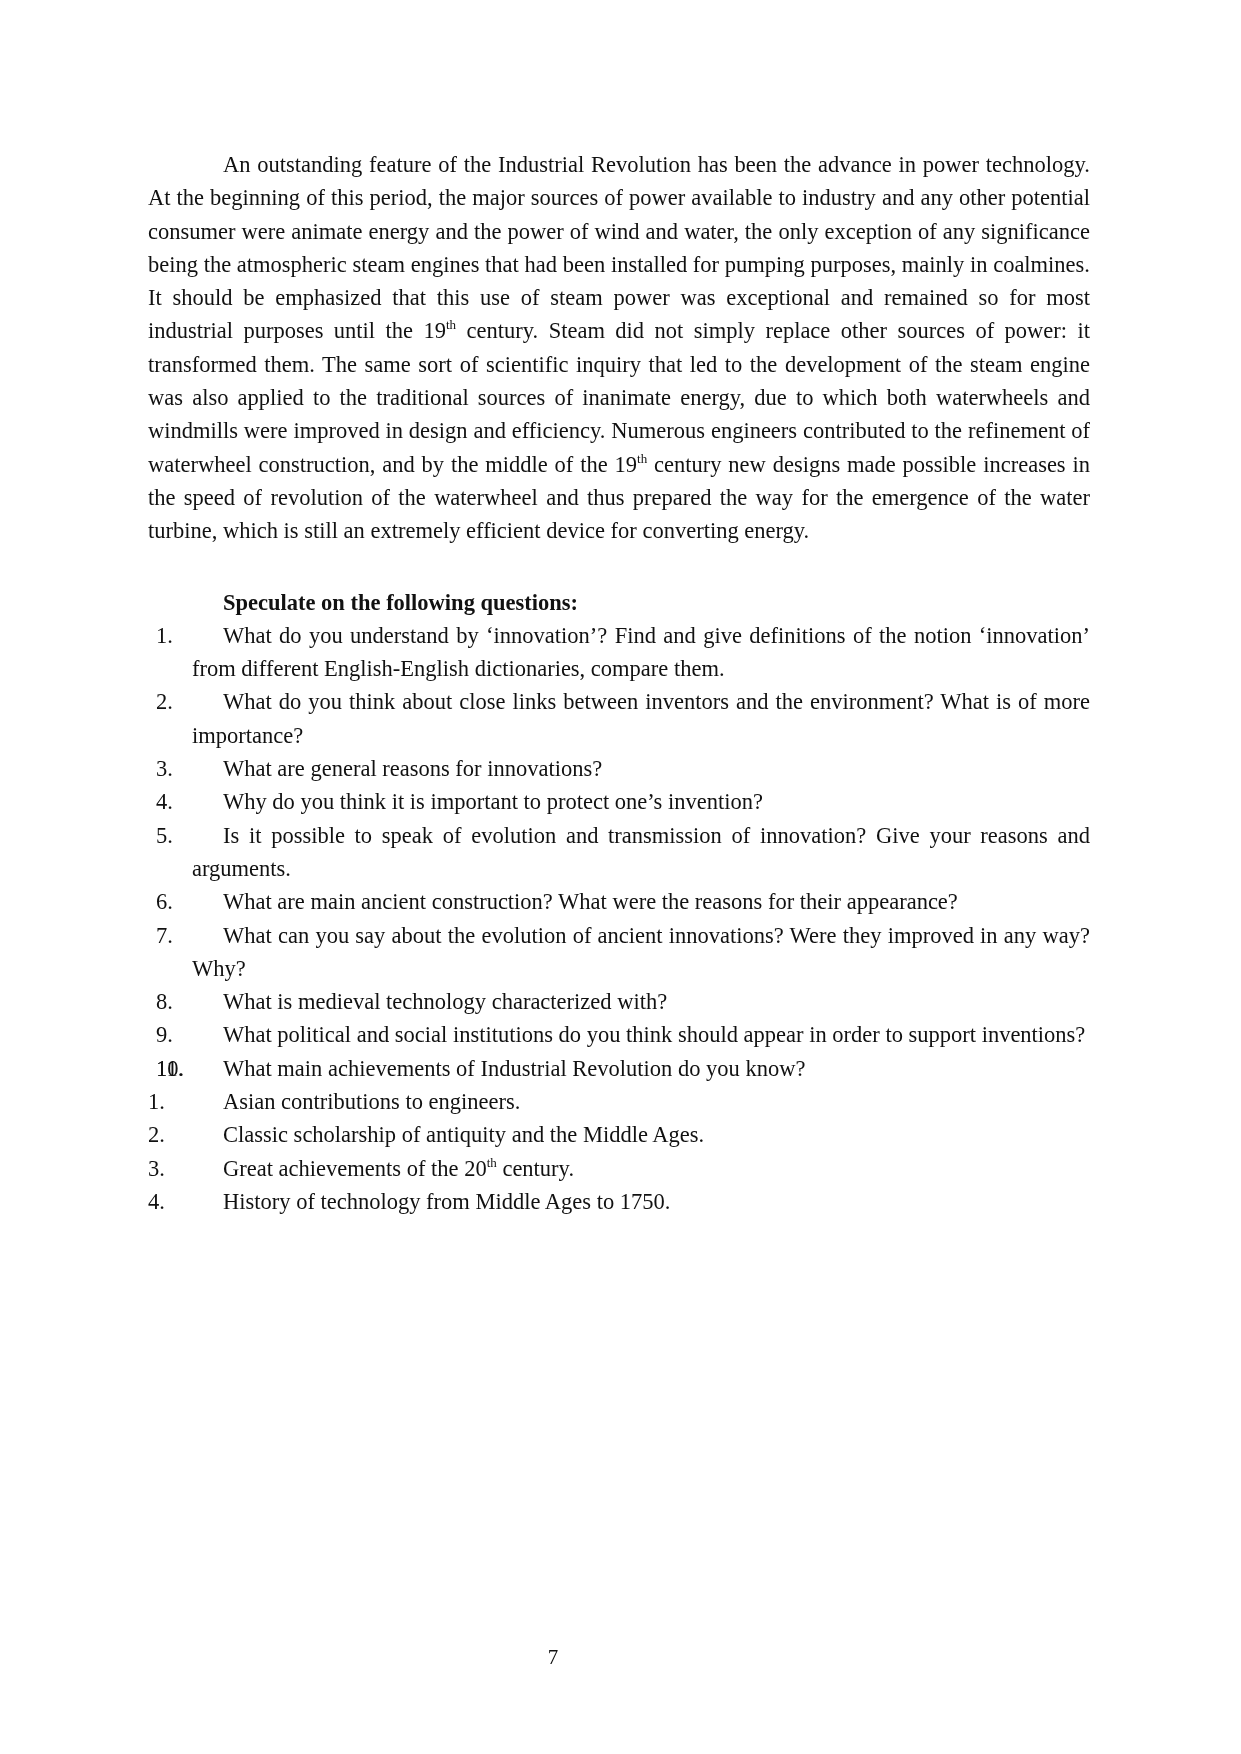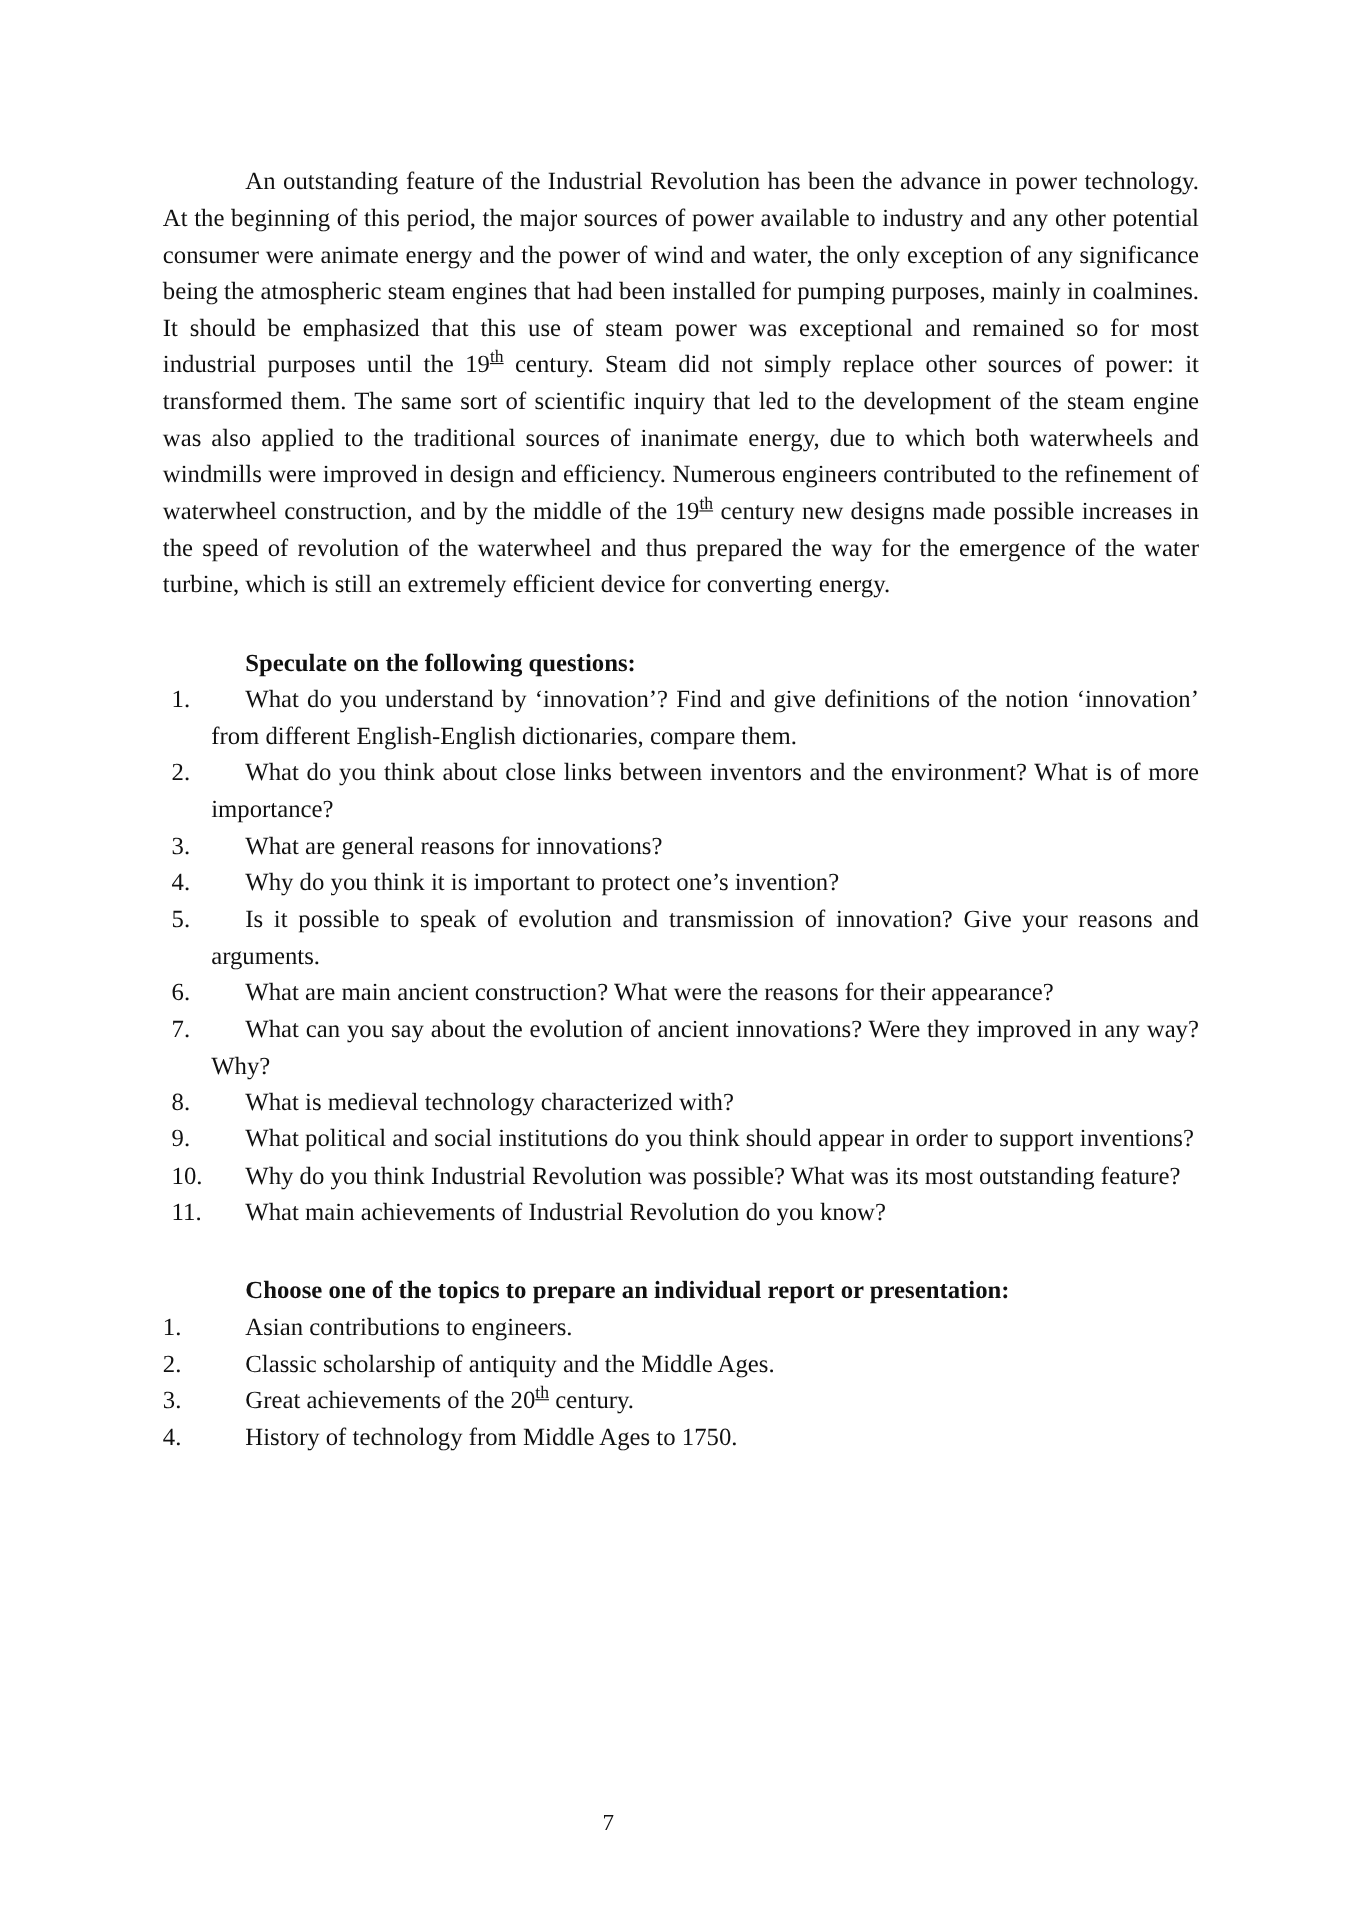--- a/index.html
+++ b/index.html
@@ -22,24 +22,23 @@
       width: 942px;
       font-size: 22.5px;
       line-height: 33.3px;
     }
     .para {
       margin: 0;
       text-align: justify;
       text-indent: 75px;
     }
     .para sup, .list-item sup {
-      font-size: 16px;
+      font-size: 13px;
       line-height: 0;
       vertical-align: 9px;
-      text-decoration: underline;
     }
     .section-heading {
       margin: 0;
       margin-top: 38px;
       padding-left: 75px;
       font-weight: bold;
     }
     .questions {
       list-style: none;
       margin: 0;
@@ -92,25 +91,24 @@
   <ol class="questions">
     <li class="list-item"><span class="item-num">1.</span><span>What do you understand by ‘innovation’? Find and give definitions of the notion ‘innovation’ from different English-English dictionaries, compare them.</span></li>
     <li class="list-item"><span class="item-num">2.</span><span>What do you think about close links between inventors and the environment? What is of more importance?</span></li>
     <li class="list-item"><span class="item-num">3.</span><span>What are general reasons for innovations?</span></li>
     <li class="list-item"><span class="item-num">4.</span><span>Why do you think it is important to protect one’s invention?</span></li>
     <li class="list-item"><span class="item-num">5.</span><span>Is it possible to speak of evolution and transmission of innovation? Give your reasons and arguments.</span></li>
     <li class="list-item"><span class="item-num">6.</span><span>What are main ancient construction? What were the reasons for their appearance?</span></li>
     <li class="list-item"><span class="item-num">7.</span><span>What can you say about the evolution of ancient innovations? Were they improved in any way? Why?</span></li>
     <li class="list-item"><span class="item-num">8.</span><span>What is medieval technology characterized with?</span></li>
     <li class="list-item"><span class="item-num">9.</span><span>What political and social institutions do you think should appear in order to support inventions?</span></li>
-    <li class="list-item"><span class="item-num">10.</span><span>Why do you think Industrial Revolution was possible? What was its most outstanding feature?</span></li>
+    <li class="list-item"><span class="item-num">10.</span></li>
     <li class="list-item"><span class="item-num">11.</span><span>What main achievements of Industrial Revolution do you know?</span></li>
   </ol>
 
-  <p class="section-heading">Choose one of the topics to prepare an individual report or presentation:</p>
 
   <ol class="topics">
     <li class="list-item"><span class="item-num">1.</span><span>Asian contributions to engineers.</span></li>
     <li class="list-item"><span class="item-num">2.</span><span>Classic scholarship of antiquity and the Middle Ages.</span></li>
     <li class="list-item"><span class="item-num">3.</span><span>Great achievements of the </span><span>20</span><sup>th</sup><span> century.</span></li>
     <li class="list-item"><span class="item-num">4.</span><span>History of technology from Middle Ages to 1750.</span></li>
   </ol>
 
 </div>
 

